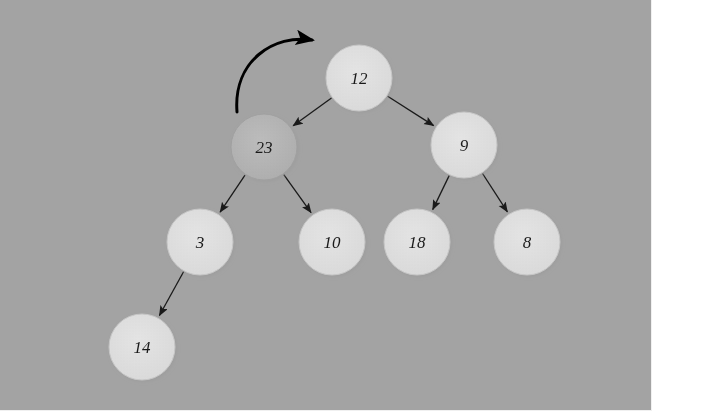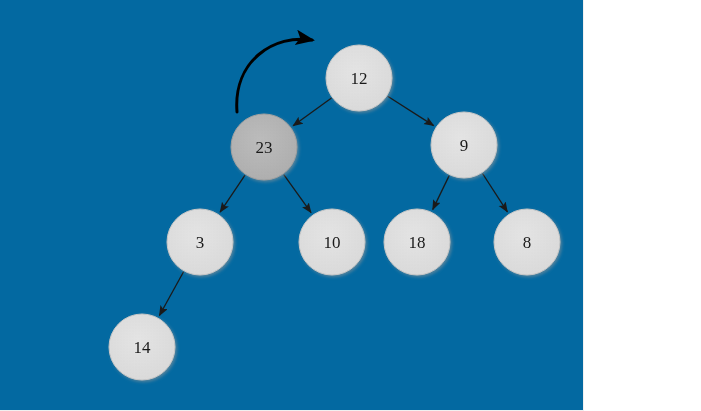--- a/index.html
+++ b/index.html
@@ -6,27 +6,28 @@
   html, body {
     margin: 0;
     padding: 0;
     background: #ffffff;
   }
   body {
     font-family: "Liberation Serif", "DejaVu Serif", serif;
   }
   #canvas {
     position: relative;
-    width: 584px;
+    width: 652px;
     height: 411px;
-    background: #0369a1;
+    background: #a3a3a3;
     box-sizing: border-box;
     border-right: 1px solid #f0f0f0;
     border-bottom: 1px solid #f0f0f0;
     overflow: hidden;
+    font-style: italic;
   }
   #tree-svg {
     position: absolute;
     left: 0;
     top: 0;
     width: 701px;
     height: 411px;
   }
   .node-label {
     font-family: "Liberation Serif", "DejaVu Serif", serif;

